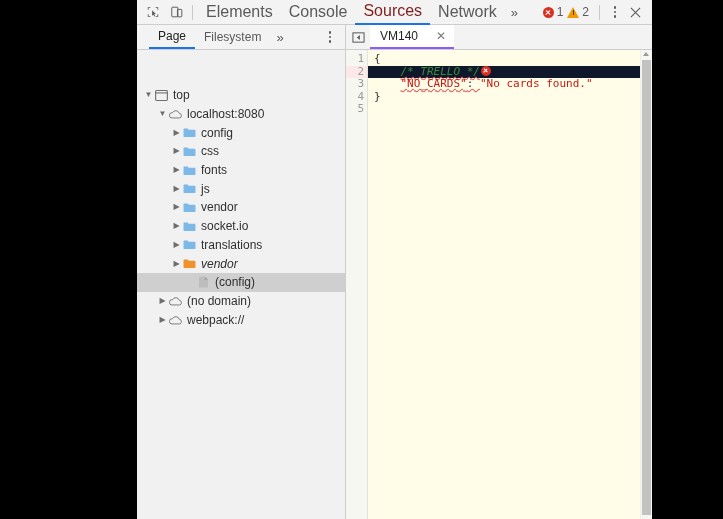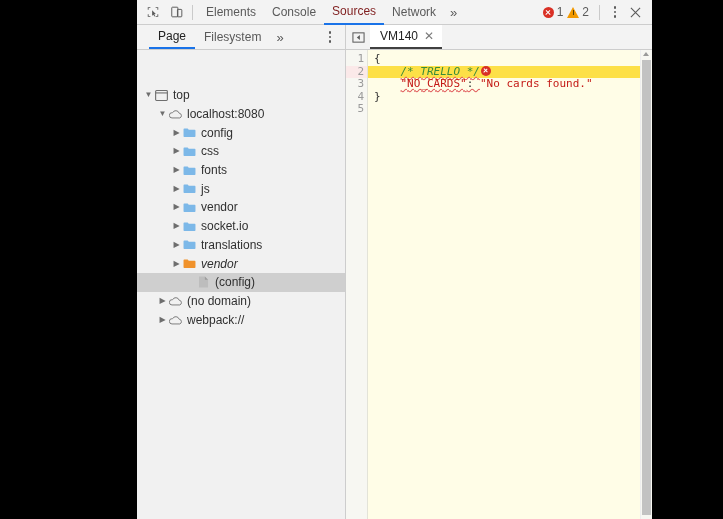--- a/index.html
+++ b/index.html
@@ -24,21 +24,21 @@
     padding:0 4px;box-sizing:border-box;position:relative;
   }
   .tb-icon{
     width:24px;height:20px;display:flex;align-items:center;justify-content:center;
     cursor:pointer;
   }
   .tb-sep{width:1px;height:15px;background:#cacaca;margin:0 5px 0 3px;}
   .panel-tabs{display:flex;align-items:center;height:100%;}
   .panel-tab{
     height:100%;display:flex;align-items:center;padding:12px 8px;
-    color:#5a5a5a;cursor:pointer;white-space:nowrap;font-size:12px;
+    color:#5a5a5a;cursor:pointer;white-space:nowrap;font-size:16px;
     box-sizing:border-box;
   }
   .panel-tab.active{color:#7f1d1d;border-bottom:2px solid #1a73e8;}
   .chev{font-size:13px;color:#5a5a5a;padding:0 6px;cursor:pointer;}
   .toolbar-right{
     margin-left:auto;display:flex;align-items:center;height:100%;padding-right:2px;
   }
   .count{display:flex;align-items:center;gap:3px;margin-right:4px;cursor:pointer;}
   .count span{font-size:12px;color:#5a5a5a;}
   .err-dot{
@@ -106,42 +106,42 @@
   
   .editor-pane{flex:1;display:flex;flex-direction:column;min-width:0;background:#fff;}
   .editor-tabbar{
     height:25px;min-height:25px;display:flex;align-items:center;
     background:#f3f3f3;border-bottom:1px solid #cdcdcd;box-sizing:border-box;
   }
   .nav-toggle{
     width:24px;height:100%;display:flex;align-items:center;justify-content:center;cursor:pointer;
   }
   .file-tab{
-    height:100%;display:flex;align-items:center;gap:6px;padding:0 8px 0 10px;
-    background:#fff;border-bottom:2px solid #404040;color:#222;font-size:12px;
+    height:100%;display:flex;align-items:center;gap:18px;padding:0 8px 0 10px;
+    background:#fff;border-bottom:2px solid #8b5cf6;color:#222;font-size:12px;
     cursor:pointer;box-sizing:border-box;
   }
   .file-tab .x{font-size:12px;color:#7a7a7a;cursor:pointer;}
 
   .editor-area{flex:1;display:flex;min-height:0;position:relative;background:#fffde7;}
   .gutter{
     width:22px;min-width:22px;background:#f7f7f2;border-right:1px solid #e3e3d8;
     padding-top:3px;box-sizing:border-box;text-align:right;
   }
   .gl{
     height:12.6px;line-height:12.6px;padding-right:3px;font-size:11px;
     color:#9a9a9a;font-family:"DejaVu Sans Mono", monospace;
   }
   .gl.err{background:#fbe9e9;}
   .code{
     flex:1;padding-top:3px;min-width:0;overflow:hidden;
     font-family:"DejaVu Sans Mono", monospace;font-size:11px;
   }
   .cl{height:12.6px;line-height:12.6px;white-space:pre;padding-left:6px;}
-  .cl.hl{background:#fde047;}
+  .cl.hl{background:#0f172a;}
   .tok-punc{color:#333;}
   .tok-comment{color:#3a8c3a;font-style:italic;}
   .tok-key{color:#c41a16;}
   .tok-str{color:#c41a16;}
   .squig{
     text-decoration:underline;
     text-decoration-style:wavy;
     text-decoration-color:#e05b5b;
     text-decoration-skip-ink:none;
   }

